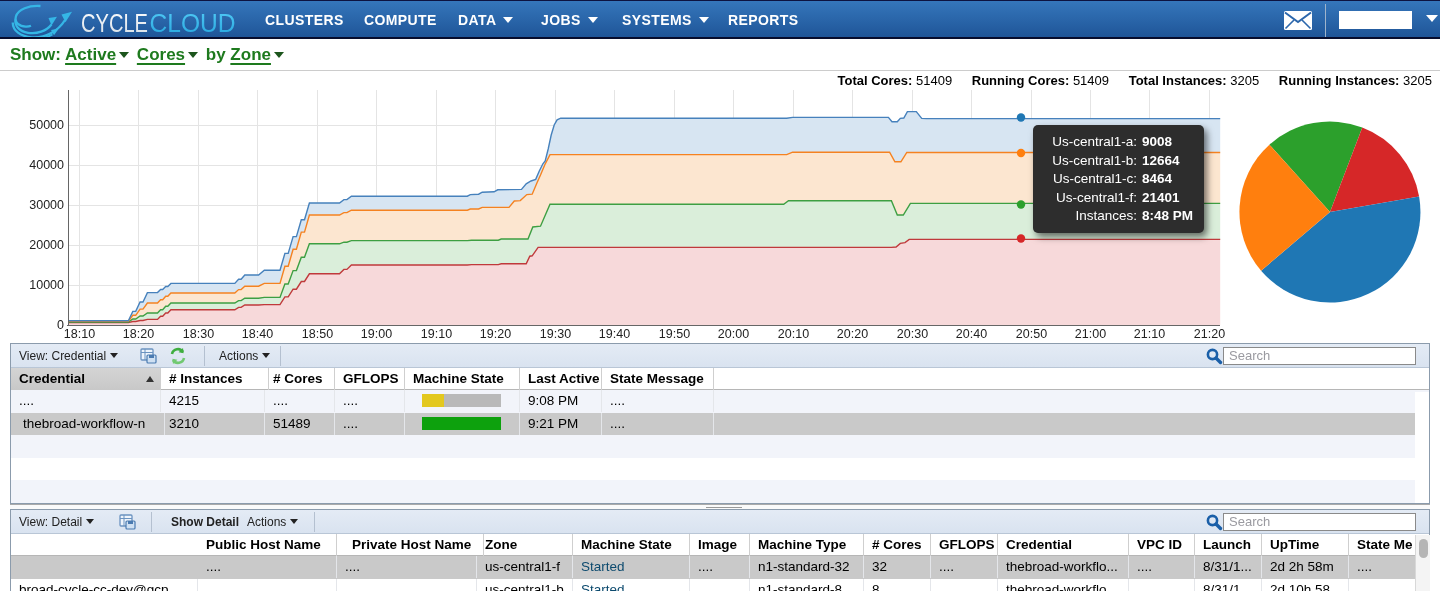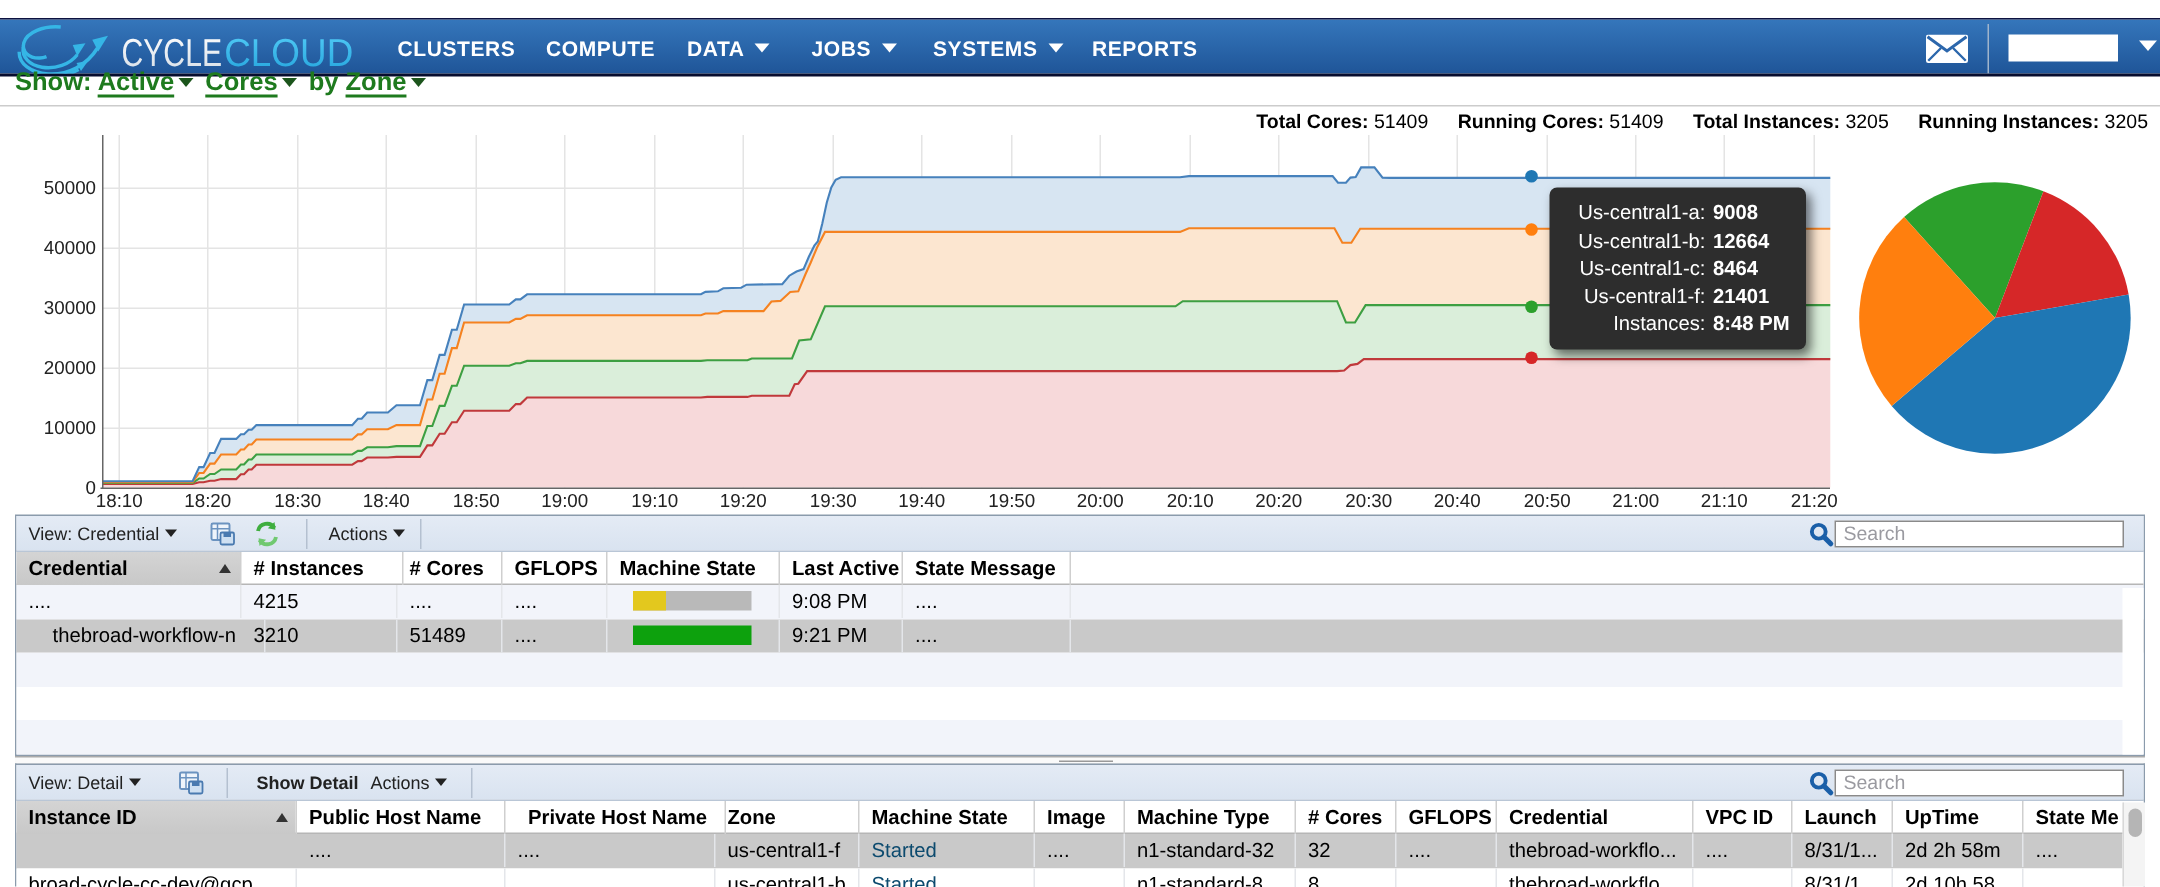--- a/index.html
+++ b/index.html
@@ -1,17 +1,17 @@
 <!DOCTYPE html>
 <html><head><meta charset="utf-8">
 <style>
 *{margin:0;padding:0;box-sizing:border-box}
 html,body{width:1440px;height:591px;overflow:hidden;background:#fff;font-family:"Liberation Sans",sans-serif}
 .abs{position:absolute}
-#nav{position:absolute;left:0;top:12px;width:1440px;height:39px;background:linear-gradient(180deg,#3576bb 0%,#2a66aa 50%,#1f5598 100%);border-top:1px solid #0d1340;border-bottom:2px solid #070d2e;overflow:hidden}
+#nav{position:absolute;left:0;top:0;width:1440px;height:39px;background:linear-gradient(180deg,#3576bb 0%,#2a66aa 50%,#1f5598 100%);border-top:1px solid #0d1340;border-bottom:2px solid #070d2e;overflow:hidden}
 .navitem{position:absolute;top:11px;color:#fff;font-weight:bold;font-size:14px;letter-spacing:0.4px}
 .wcaret{display:inline-block;width:0;height:0;border-left:5px solid transparent;border-right:5px solid transparent;border-top:6px solid #fff;vertical-align:middle;margin-left:7px;margin-top:-2px}
 #logo{position:absolute;left:5px;top:2px}
 #showbar{position:absolute;left:10px;top:45px;font-size:17px;font-weight:bold;color:#1e7a1e}
 #showbar a{color:#1e7a1e;text-decoration:underline;text-underline-offset:3px;text-decoration-thickness:1.5px;margin:0}
 .gcaret{display:inline-block;width:0;height:0;border-left:5px solid transparent;border-right:5px solid transparent;border-top:6px solid #1c551c;vertical-align:middle;margin-left:3px;margin-right:3px;margin-top:-2px}
 #hr1{position:absolute;left:0;top:70px;width:1440px;height:1px;background:#ccc}
 #stats{position:absolute;right:8px;top:73px;font-size:13px;color:#000}
 #stats b{margin-left:16px}
 #tooltip{position:absolute;left:1033px;top:125px;width:171px;height:108px;background:#2d2d2d;border-radius:5px;box-shadow:3px 4px 7px rgba(0,0,0,0.55);color:#fff;font-size:13.5px;padding-top:8px;z-index:5}
@@ -195,21 +195,21 @@
   <span class="cell" style="left:324px;width:70px">....</span>
   <span class="cell" style="left:394px;width:115px">
         <span class="abs" style="left:17px;top:4px;width:79px;height:13px;background:#b9b9b9">
           <span class="abs" style="left:0;top:0;width:22px;height:13px;background:#e3c81e"></span>
         </span>
       </span>
   <span class="cell" style="left:509px;width:82px">9:08 PM</span>
   <span class="cell" style="left:591px;width:112px">....</span>
  </div>
  <div class="row" style="height:22.5px;background:#c9c9c9">
-  <span class="cell" style="left:16px;width:150px">thebroad-workflow-n</span>
+  <span class="cell" style="left:4px;width:150px">thebroad-workflow-n</span>
   <span class="cell" style="left:150px;width:104px">3210</span>
   <span class="cell" style="left:254px;width:70px">51489</span>
   <span class="cell" style="left:324px;width:70px">....</span>
   <span class="cell" style="left:394px;width:115px">
         <span class="abs" style="left:17px;top:4px;width:79px;height:13px;background:#0da10d"></span>
       </span>
   <span class="cell" style="left:509px;width:82px">9:21 PM</span>
   <span class="cell" style="left:591px;width:112px">....</span>
  </div>
  <div style="height:22.5px;background:#f2f4fa"></div>
@@ -233,21 +233,20 @@
   <span class="tbtext" style="left:160px;font-weight:bold">Show Detail</span>
   <span class="tbtext" style="left:236px">Actions<span class="bcaret"></span></span>
   <span class="tsep" style="left:303px"></span>
   <svg class="abs" style="left:1194px;top:3px" width="18" height="18" viewBox="0 0 18 18">
         <circle cx="7.5" cy="7.5" r="4.6" fill="none" stroke="#1a5fa8" stroke-width="2.6"></circle>
         <line x1="11" y1="11" x2="15.5" y2="15.5" stroke="#1a5fa8" stroke-width="3.4" stroke-linecap="round"></line>
       </svg>
   <span class="search" style="left:1212px">Search</span>
  </div>
  <div class="hrow">
-  <span class="hcell hsort" style="left:0;width:187px">Instance ID<span class="scaret" style="right:5px"></span></span>
   <span class="hcell" style="left:187px;width:139px">Public Host Name</span>
   <span class="hcell" style="left:333px;width:140px">Private Host Name</span>
   <span class="hcell" style="left:466px;width:96px">Zone</span>
   <span class="hcell" style="left:562px;width:117px">Machine State</span>
   <span class="hcell" style="left:679px;width:60px">Image</span>
   <span class="hcell" style="left:739px;width:114px">Machine Type</span>
   <span class="hcell" style="left:853px;width:67px"># Cores</span>
   <span class="hcell" style="left:920px;width:67px">GFLOPS</span>
   <span class="hcell" style="left:987px;width:131px">Credential</span>
   <span class="hcell" style="left:1118px;width:66px">VPC ID</span>

